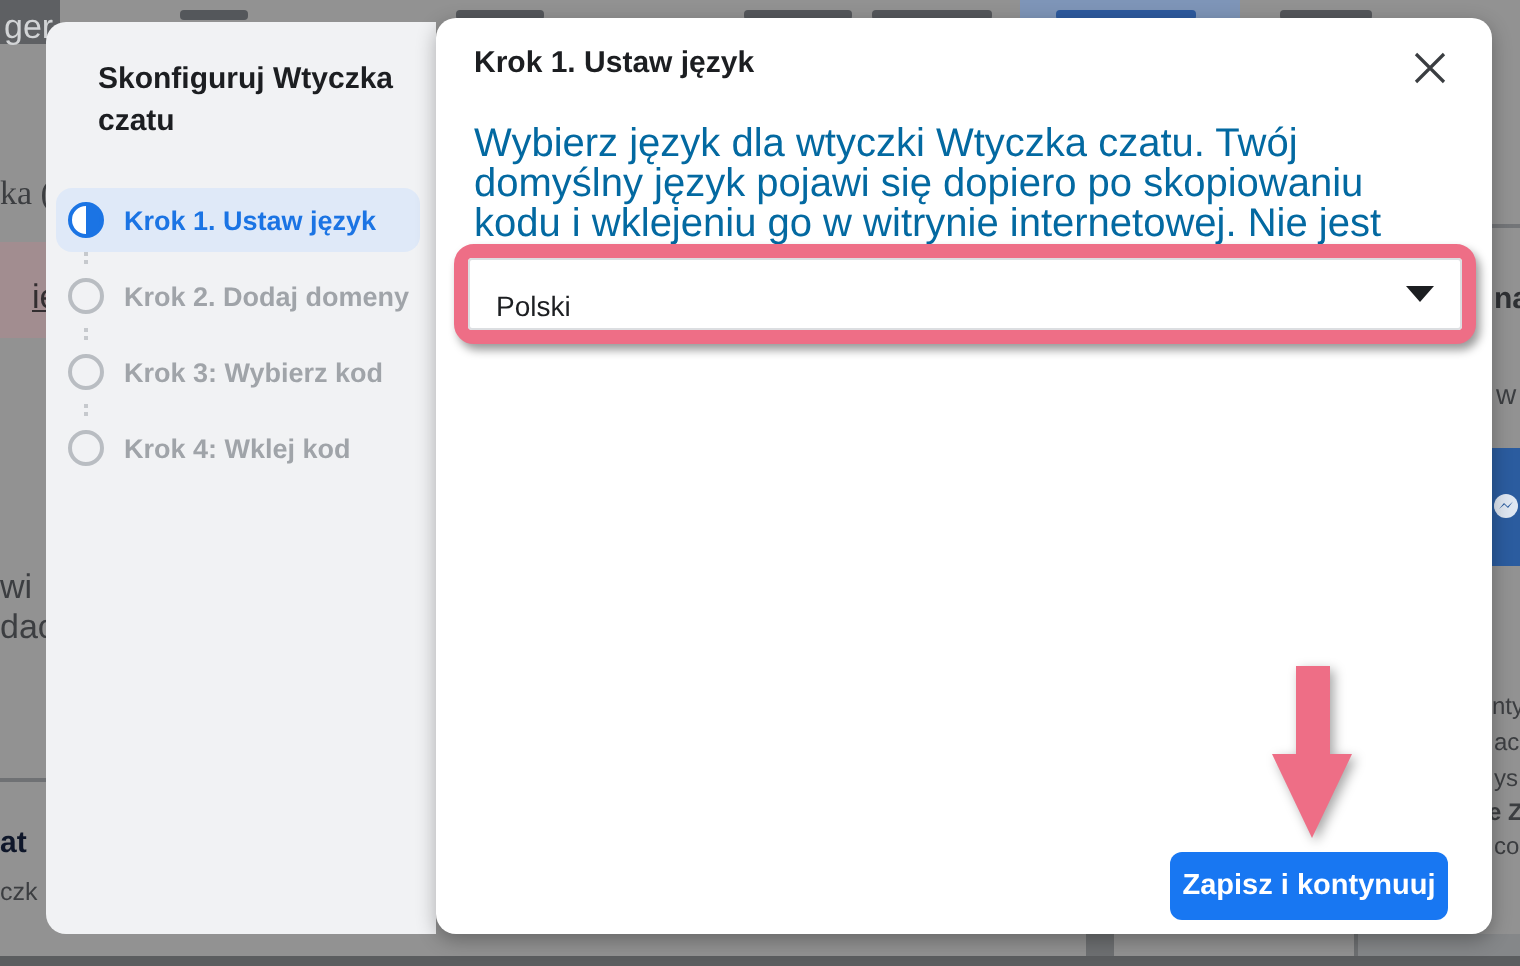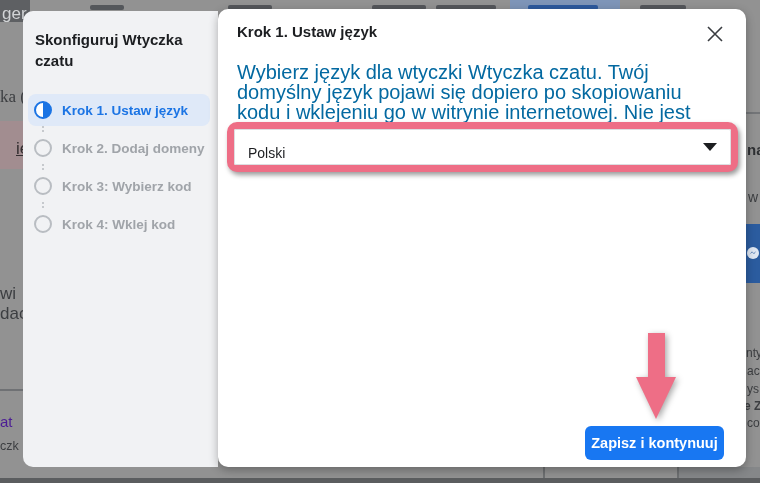--- a/index.html
+++ b/index.html
@@ -1,31 +1,31 @@
 <!DOCTYPE html>
 <html><head>
 <meta charset="utf-8">
 <style>
   html,body{margin:0;padding:0;background:#222;}
   #stage{position:relative;width:760px;height:483px;overflow:hidden;background:#929292;
          font-family:"Liberation Sans",sans-serif;-webkit-font-smoothing:antialiased;}
   #stage *{box-sizing:border-box;}
 
   
-  .abs{position:absolute;}
+  .abs{position:absolute;padding-left:14px;}
   .frag{position:absolute;color:#3c3e41;font-size:17px;white-space:nowrap;line-height:1;}
   .corner{left:0;top:0;width:30px;height:22px;background:#5e6063;}
   .f-ger{left:2px;top:5px;color:#d2d4d6;}
   .f-ka{left:0;top:88px;font-family:Liberation Serif, serif;}
   .pinkstrip{left:0;top:121px;width:23px;height:48px;background:#a28d90;}
   .f-iej{left:16px;top:140px;color:#332e30;text-decoration:underline;}
   .f-wi{left:0;top:285px;}
   .f-dac{left:0;top:305px;}
   .lhr{left:0;top:389px;width:23px;height:2px;background:#6f7174;}
-  .f-at{left:0;top:414px;font-weight:400;font-size:15px;color:#4c1d95;}
+  .f-at{left:0;top:414px;font-weight:700;font-size:15px;color:#0f172a;}
   .f-czk{left:0;top:440px;font-size:12.5px;}
   .f-rz{left:746px;top:77px;color:#35508b;font-weight:700;margin-left:16px;}
   .rhr{left:746px;top:112px;width:14px;height:2px;background:#737578;}
   .f-na{left:747px;top:142px;font-weight:700;font-size:15px;color:#2e3033;}
   .f-w{left:748px;top:190px;font-size:14px;}
   .f-nty{left:746px;top:347px;font-size:12px;}
   .f-ac{left:747px;top:365px;font-size:12px;}
   .f-ys{left:747px;top:383px;font-size:12px;}
   .f-ez{left:744px;top:400px;font-size:12px;font-weight:700;}
   .f-co{left:747px;top:417px;font-size:12px;}

